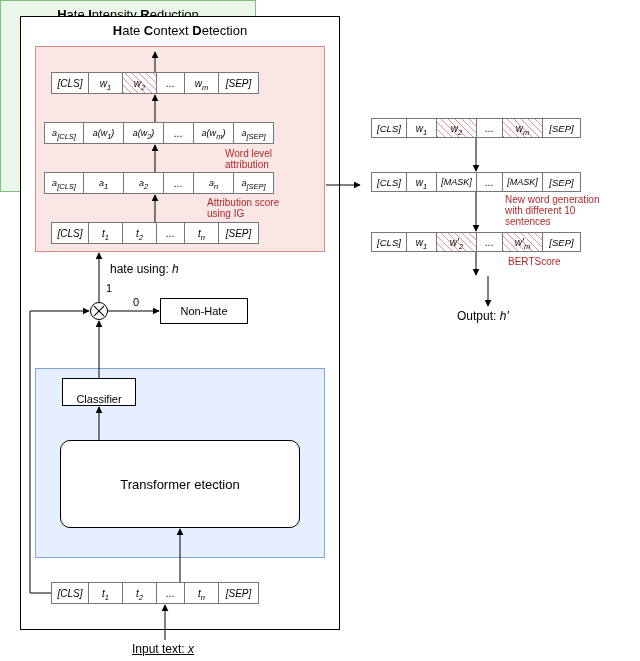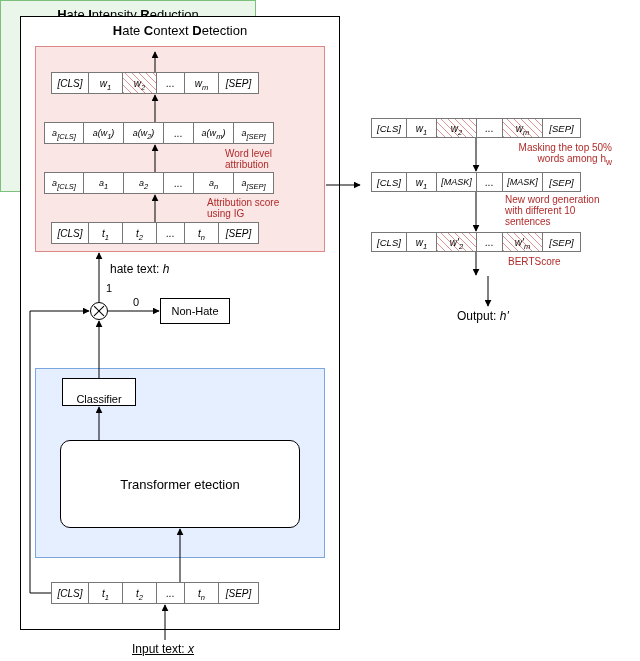--- a/index.html
+++ b/index.html
@@ -191,28 +191,28 @@
   </div>
 
   <div class="lbl red" style="left:225px; top:148px;">
     <span>Word level</span><br><span>attribution</span>
   </div>
   <div class="lbl red" style="left:207px; top:197px;">
     <span>Attribution score</span><br><span>using IG</span>
   </div>
 
   <div class="lbl" style="left:110px; top:262px; font-size:12px;">
-    <span>hate text:  </span><i>h</i>
+    <span>hate using:  </span><i>h</i>
   </div>
   <div class="lbl" style="left:106px; top:282px;"><span>1</span></div>
   <div class="lbl" style="left:133px; top:296px;"><span>0</span></div>
 
   <div class="otimes" style="left:90px; top:302px;"></div>
 
-  <div class="small-box" style="left:160px; top:298px; width:70px; height:26px;">
+  <div class="small-box" style="left:160px; top:298px; width:88px; height:26px;">
       <span>Non-Hate</span>
     </div>
 
   <div class="blue-box"></div>
 
   <div class="small-box" style="left:62px; top:378px; width:74px; height:28px;align-items:flex-end;">
       <span>Classifier</span>
     </div>
 
   <div class="small-box rounded" style="left:60px; top:440px; width:240px; height:88px; font-size:13px;">
@@ -306,23 +306,20 @@
         <i>...</i>
       </div>
     <div class="cell hatch" style="width:40px">
         <i><span>w'</span><sub>m</sub></i>
       </div>
     <div class="cell" style="width:38px; font-style:italic; font-size:9.5px">
         <span>[SEP]</span>
       </div>
   </div>
 
-  <div class="lbl red" style="left:500px; top:142px; text-align:right; width:112px;">
-    <span>Masking the top 50%</span><br><span>words among h</span><sub>w</sub>
-  </div>
   <div class="lbl red" style="left:505px; top:194px; text-align:left; width:107px;">
     <span>New word generation</span><br><span>with different 10</span><br><span>sentences</span>
   </div>
   <div class="lbl red" style="left:508px; top:256px;"><span>BERTScore</span></div>
 
   <div class="lbl" style="left:457px; top:309px; font-size:12px;">
     <span>Output:  </span><i>h'</i>
   </div>
 
   <svg class="arrows">

